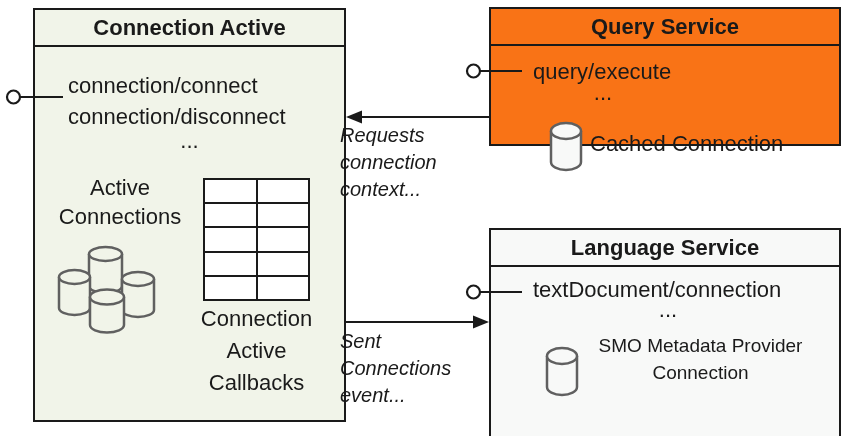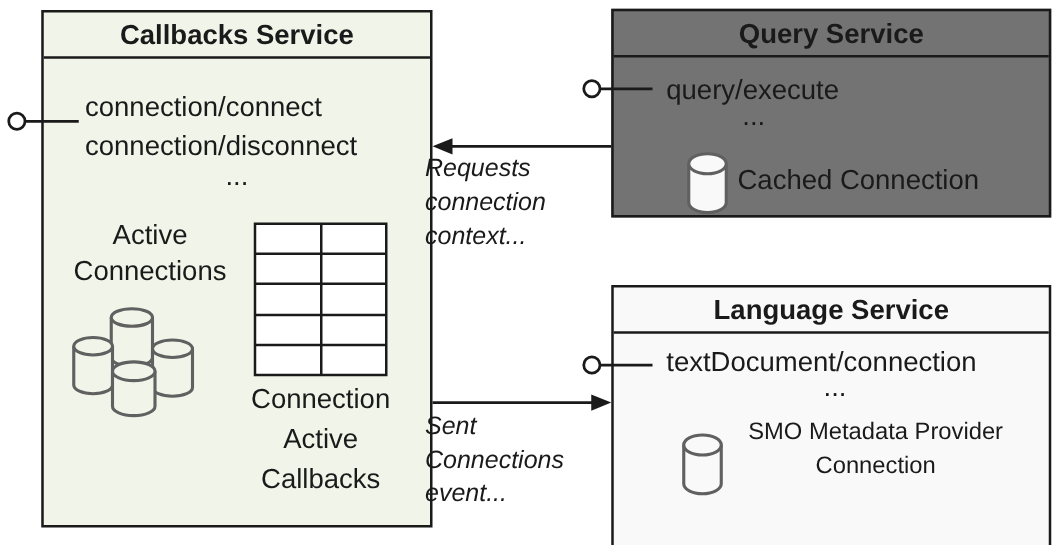--- a/index.html
+++ b/index.html
@@ -1,20 +1,20 @@
 <!DOCTYPE html>
 <html><head>
 <meta charset="utf-8">
 <style>
   html,body{margin:0;padding:0;background:#ffffff;}
   body{font-family:"Liberation Sans", sans-serif;color:#1a1a1a;}
   .canvas{position:relative;width:846px;height:436px;background:#ffffff;overflow:hidden;}
   .box{position:absolute;border:2px solid #1a1a1a;box-sizing:border-box;}
   .box.conn{left:33px;top:8px;width:313px;height:414px;background:#f1f4e9;}
-  .box.query{left:489px;top:7px;width:352px;height:167px;background:#737373;}
+  .box.query{left:489px;top:7px;width:352px;height:139px;background:#f97316;}
   .box.lang{left:489px;top:228px;width:352px;height:244px;background:#f8f9f8;}
   .box-title{height:35px;line-height:35px;border-bottom:2px solid #1a1a1a;
              font-weight:bold;font-size:22px;text-align:center;}
   .abs{position:absolute;}
   .body-text{font-size:22px;line-height:31px;white-space:nowrap;}
   .conn-methods{left:33px;top:60px;}
   .conn-ellipsis{left:0;top:116px;width:309px;text-align:center;font-size:22px;line-height:30px;}
   .active-label{left:5px;top:163px;width:160px;text-align:center;font-size:22px;line-height:29px;}
   .cluster-svg{left:22px;top:233px;}
   .cb-table{left:168px;top:168px;width:107px;height:123px;box-sizing:border-box;
@@ -35,21 +35,21 @@
   .flow-label.req{left:340px;top:122px;}
   .flow-label.sent{left:340px;top:328px;}
   .overlay{position:absolute;left:0;top:0;pointer-events:none;}
 </style>
 </head>
 <body>
 
 <div class="canvas">
 
   <div class="box conn">
-    <div class="box-title">Callbacks Service</div>
+    <div class="box-title">Connection Active</div>
     <div class="abs conn-methods body-text">
       <div>connection/connect</div>
       <div>connection/disconnect</div>
     </div>
     <div class="abs conn-ellipsis">...</div>
     <div class="abs active-label">Active Connections</div>
 
     <svg class="abs cluster-svg" width="100" height="95" viewBox="0 0 100 95">
       <g fill="#f1f4e9" stroke="#606060" stroke-width="2.5">
 

